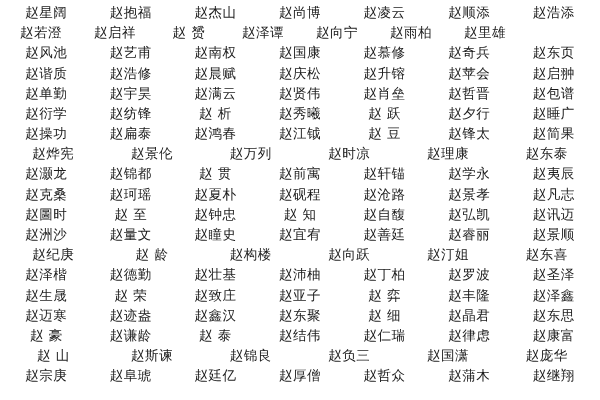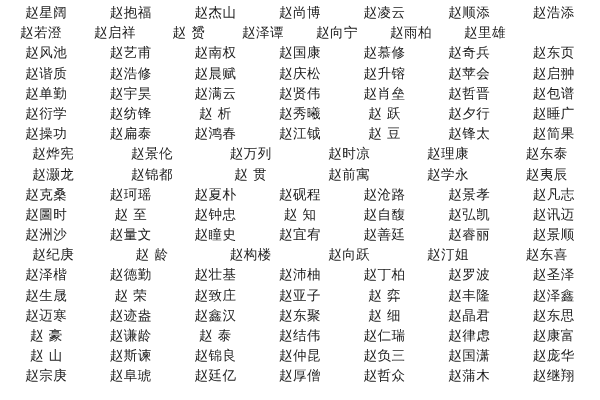--- a/index.html
+++ b/index.html
@@ -18,21 +18,21 @@
     height: 400px;
     box-sizing: border-box;
     padding: 2px 4px 0 4px;
     display: flex;
     flex-direction: column;
     justify-content: flex-start;
   }
   .grid-row {
     display: flex;
     flex-direction: row;
-    align-items: center;
+    align-items: flex-end;
     height: 20.2px;
     line-height: 20.2px;
     white-space: nowrap;
   }
   .name-cell {
     flex: 1 1 0;
     text-align: center;
     font-size: 13.5px;
     color: #1a1a1a;
     letter-spacing: 0.5px;
@@ -114,20 +114,21 @@
       <div class="name-cell">赵万列</div>
       <div class="name-cell">赵时凉</div>
       <div class="name-cell">赵理康</div>
       <div class="name-cell">赵东泰</div>
     </div>
     <div class="grid-row">
       <div class="name-cell">赵灏龙</div>
       <div class="name-cell">赵锦都</div>
       <div class="name-cell">赵 贯</div>
       <div class="name-cell">赵前寓</div>
+      <div class="name-cell">赵轩锚</div>
       <div class="name-cell">赵学永</div>
       <div class="name-cell">赵夷辰</div>
     </div>
     <div class="grid-row">
       <div class="name-cell">赵克桑</div>
       <div class="name-cell">赵珂瑶</div>
       <div class="name-cell">赵夏朴</div>
       <div class="name-cell">赵砚程</div>
       <div class="name-cell">赵沧路</div>
       <div class="name-cell">赵景孝</div>
@@ -192,21 +193,20 @@
       <div class="name-cell">赵 泰</div>
       <div class="name-cell">赵结伟</div>
       <div class="name-cell">赵仁瑞</div>
       <div class="name-cell">赵律虑</div>
       <div class="name-cell">赵康富</div>
     </div>
     <div class="grid-row">
       <div class="name-cell">赵 山</div>
       <div class="name-cell">赵斯谏</div>
       <div class="name-cell">赵锦良</div>
-      <div class="name-cell">赵仲昆</div>
       <div class="name-cell">赵负三</div>
       <div class="name-cell">赵国潇</div>
       <div class="name-cell">赵庞华</div>
     </div>
     <div class="grid-row">
       <div class="name-cell">赵宗庚</div>
       <div class="name-cell">赵阜琥</div>
       <div class="name-cell">赵廷亿</div>
       <div class="name-cell">赵厚僧</div>
       <div class="name-cell">赵哲众</div>

